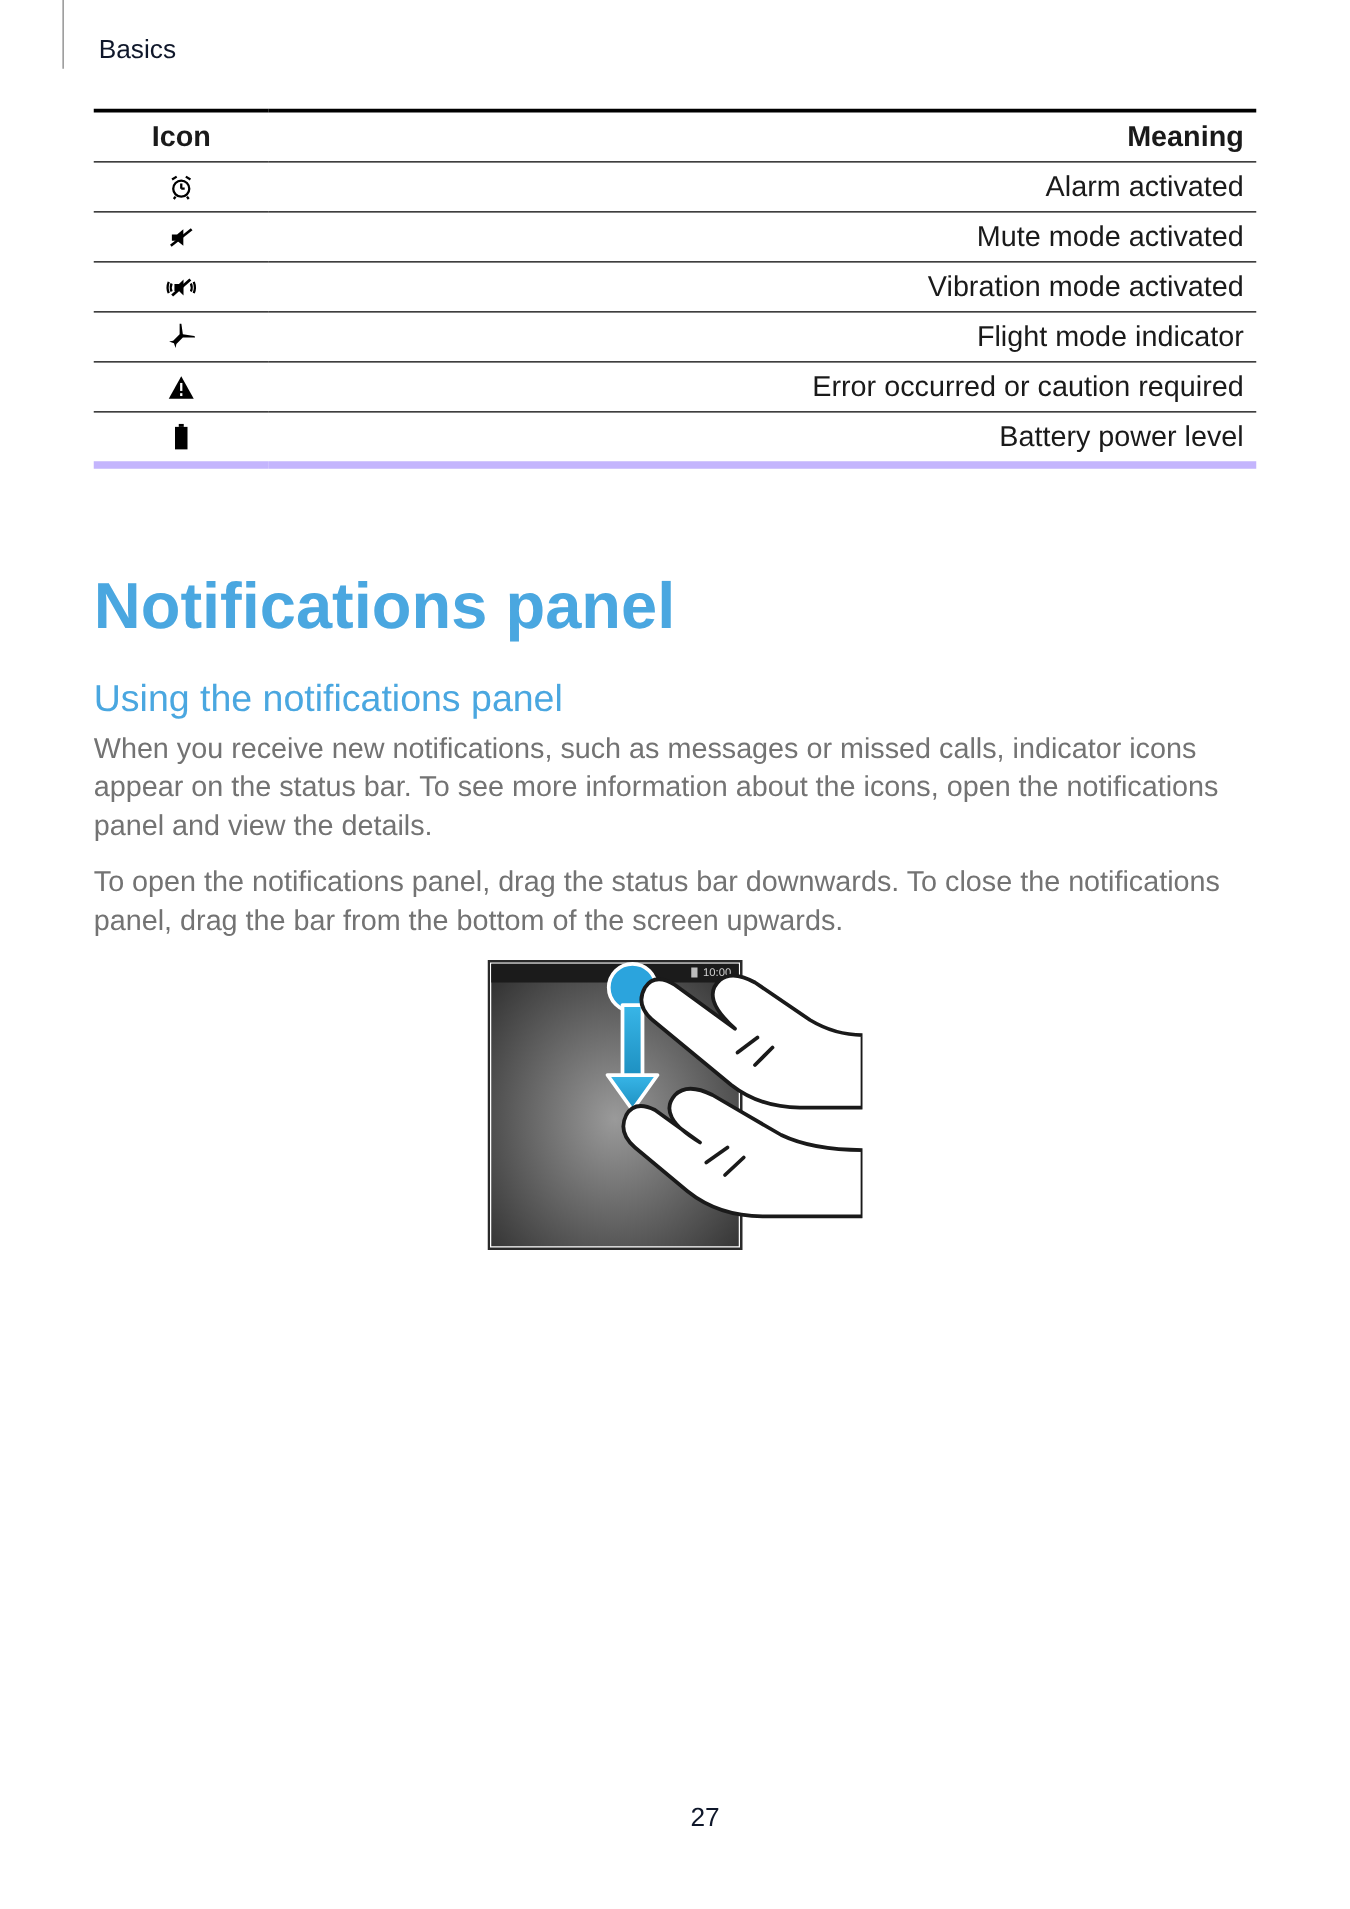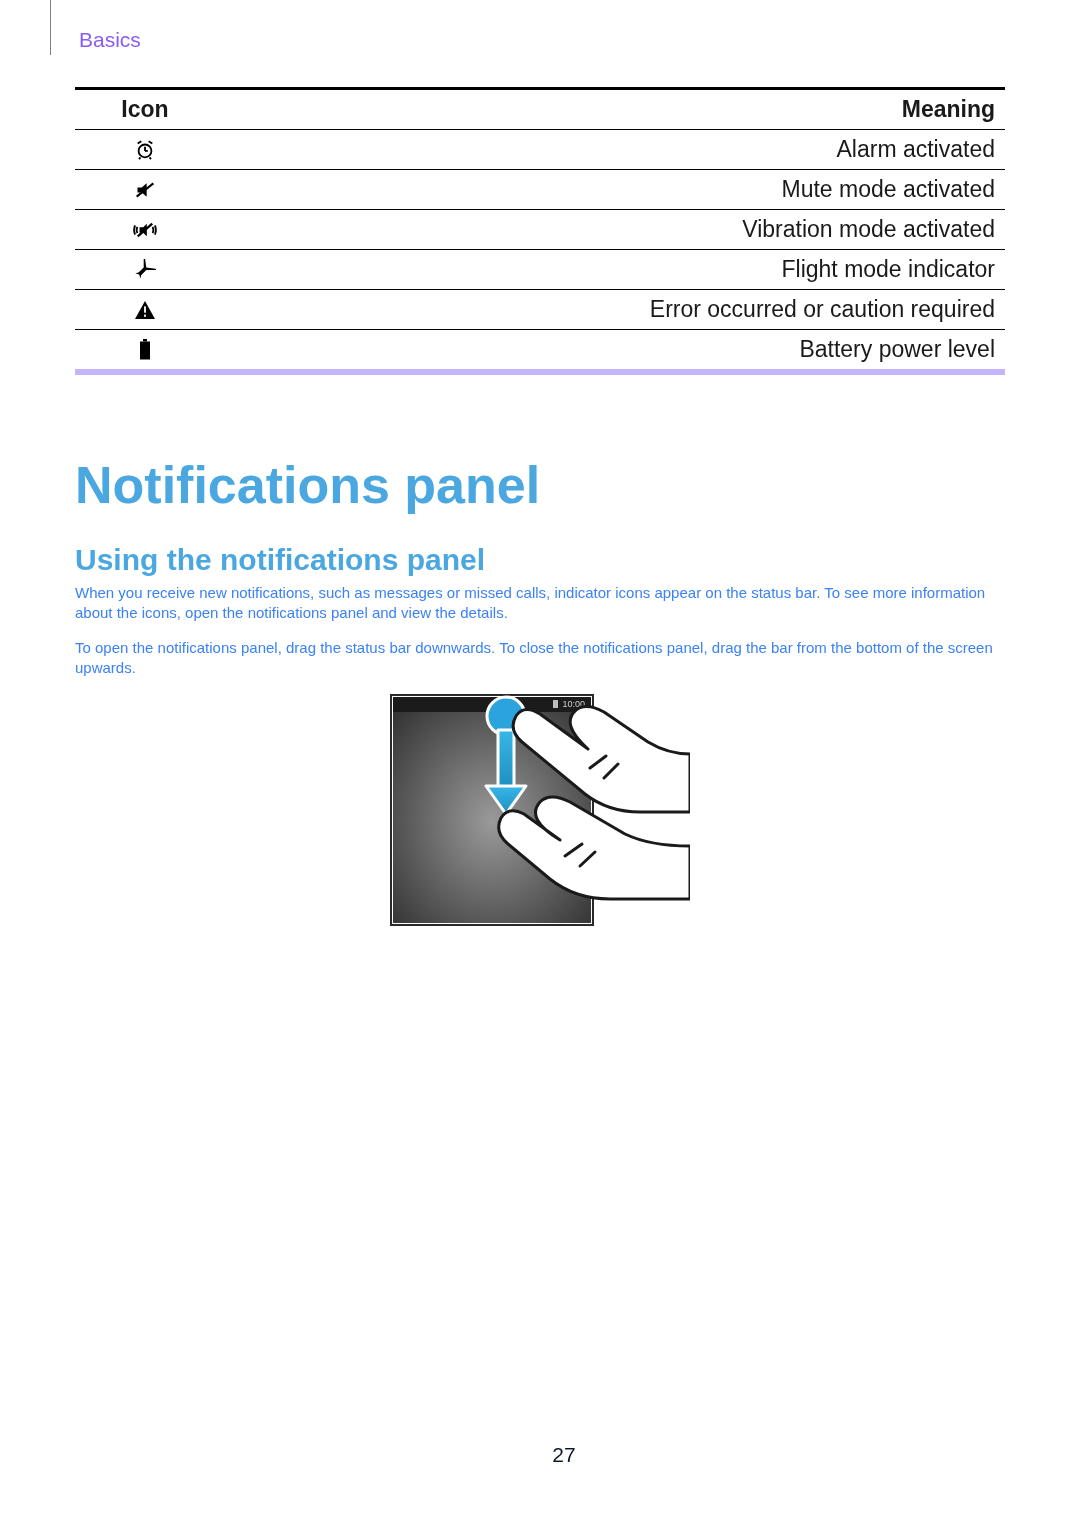--- a/index.html
+++ b/index.html
@@ -21,21 +21,21 @@
   .tab-indicator {
     position: absolute;
     left: 50px;
     top: 0;
     width: 0;
     height: 55px;
     border-left: 1px solid #808080;
   }
   .section-crumb {
     font-size: 21px;
-    color: #8b5cf6;
+    color: #0f172a;
     margin: 0 0 35px 4px;
   }
 
   table.icon-table {
     width: 100%;
     border-collapse: collapse;
     margin-top: 10px;
   }
   table.icon-table th, table.icon-table td {
     text-align: right;
@@ -71,29 +71,29 @@
   }
 
   h1.main-heading {
     font-size: 52px;
     font-weight: 700;
     color: #4aa7e0;
     margin: 80px 0 18px 0;
   }
   h2.sub-heading {
     font-size: 30px;
-    font-weight: 700;
+    font-weight: 400;
     color: #4aa7e0;
     margin: 28px 0 6px 0;
   }
   p.body-text {
-    font-size: 15px;
+    font-size: 23px;
     line-height: 1.35;
     margin: 6px 0 14px 0;
-    color: #3b82f6;
+    color: #737373;
   }
 
   .illustration-wrap {
     text-align: center;
     margin-top: 16px;
   }
 
   .page-number {
     position: absolute;
     bottom: 60px;

